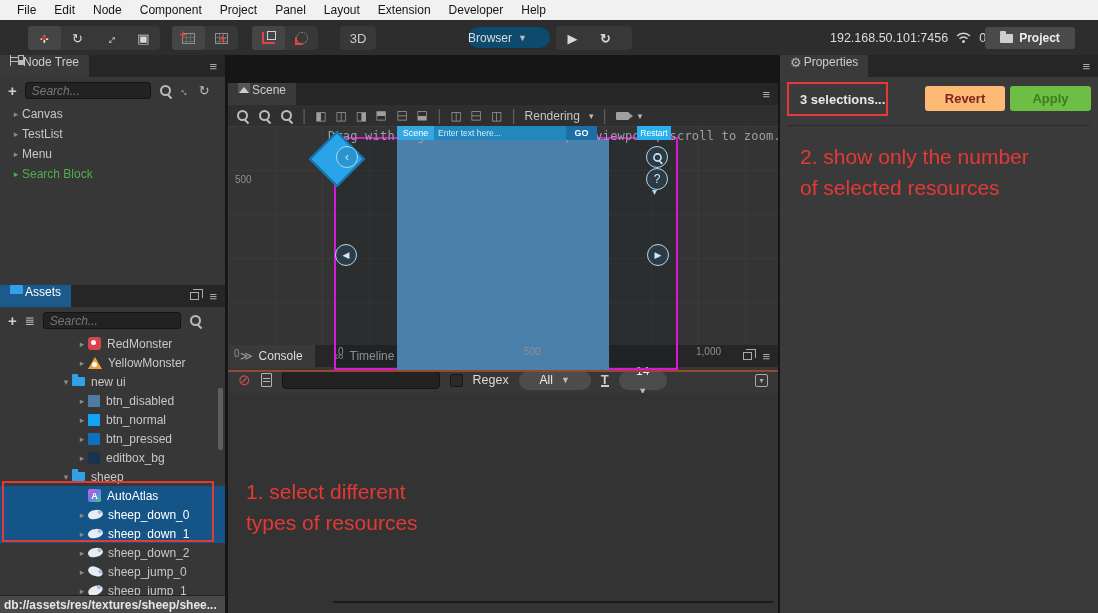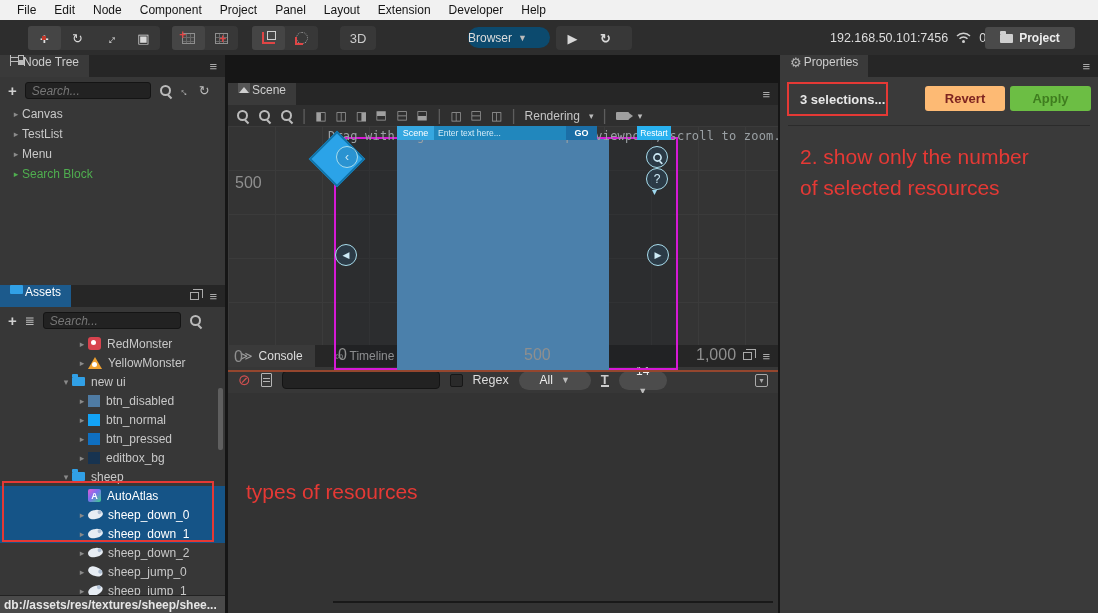--- a/index.html
+++ b/index.html
@@ -93,21 +93,21 @@
   #design-rect { position:absolute; left:106px; top:11px; width:344px; height:233px; border:2px solid #d619d6; background:rgba(20,24,30,.25); z-index:1; }
   #bg-node { position:absolute; left:169px; top:13px; width:212px; height:231px; background:#4b80ab; z-index:1; }
   #ui-strip { position:absolute; left:169px; top:0; height:14px; display:flex; z-index:3; }
   .gscene-btn { width:37px; background:#36a7e0; color:#fff; font-size:9px; display:flex; align-items:center; justify-content:center; }
   .ginput { width:132px; background:#2187bd; color:#d6ecf7; font-size:8.5px; display:flex; align-items:center; padding-left:4px; }
   .ggo { width:31px; background:#1b6ea6; color:#fff; font-weight:bold; font-size:9px; display:flex; align-items:center; justify-content:center; }
   #restart-btn { position:absolute; left:409px; top:0; width:34px; height:14px; background:#29b1ef; color:#fff; font-size:8.5px; display:flex; align-items:center; justify-content:center; z-index:3; }
   #diamond { position:absolute; left:89px; top:13px; width:40px; height:40px; background:#2ba3e8; border:2px solid #1173a8; transform:rotate(45deg); z-index:2; }
   .scircle { position:absolute; width:22px; height:22px; border:1px solid #a8dcec; border-radius:50%; background:rgba(40,100,140,.25); color:#cdeaf6; display:flex; align-items:center; justify-content:center; z-index:4; font-size:12px; }
   .scircle .mag { transform:scale(.8); color:#cdeaf6; }
-  .ruler { position:absolute; color:#8f8f8f; font-size:16px; z-index:2; }
+  .ruler { position:absolute; color:#8f8f8f; font-size:10px; z-index:2; }
   #axis-x { position:absolute; left:0; top:244px; width:550px; height:2px; background:#94462e; z-index:2; }
   .cam-i { position:relative; width:13px; height:8px; background:#9f9f9f; border-radius:1px; }
   .cam-i::after { content:''; position:absolute; right:-4px; top:1px; border-top:3px solid transparent; border-bottom:3px solid transparent; border-left:4px solid #9f9f9f; }
   .scenetab-i { position:relative; width:12px; height:10px; background:#565656; overflow:hidden; }
   .scenetab-i::after { content:''; position:absolute; left:1px; bottom:0; border-left:5px solid transparent; border-right:5px solid transparent; border-bottom:6px solid #cfcfcf; }
 
   
   #console { left:228px; top:345px; width:550px; height:268px; }
   .ctab { position:absolute; top:0; height:22px; display:flex; align-items:center; gap:6px; padding:0 12px; color:#b5b5b5; font-size:12px; }
   .ctab.active { background:#3a3a3a; color:#ddd; }
@@ -445,20 +445,21 @@
       </span>
       <span class="tsize-i">T</span>
       <span class="cpill" style="width:48px;flex-direction:column;">
         <span>14</span>
         <span class="caret">▼</span>
       </span>
       <span class="collapse-i" style="margin-left:auto;">▾</span>
     </div>
     <div id="console-body">
       <div class="note" style="left:18px; top:83px;">
+        <div>1. select different</div>
         <div>types of resources</div>
       </div>
       <div id="console-hscroll"></div>
     </div>
   </div>
 
   <div id="props" class="panel">
     <div class="phead">
       <div class="ptab">
         <span class="gear-i">⚙</span>

